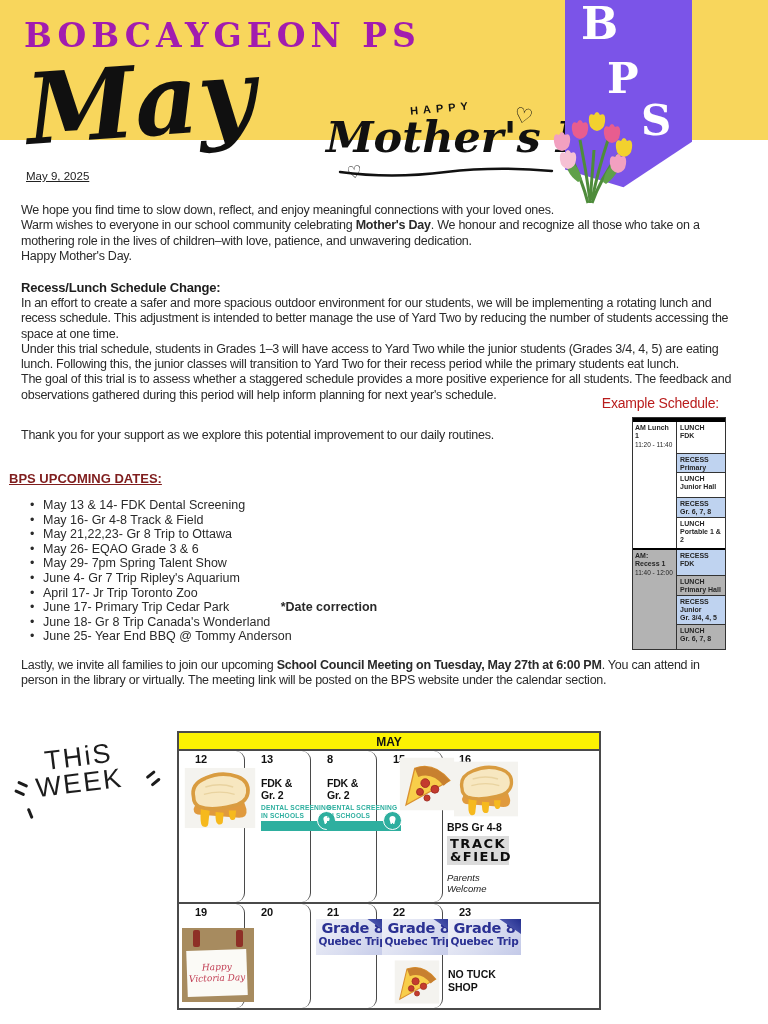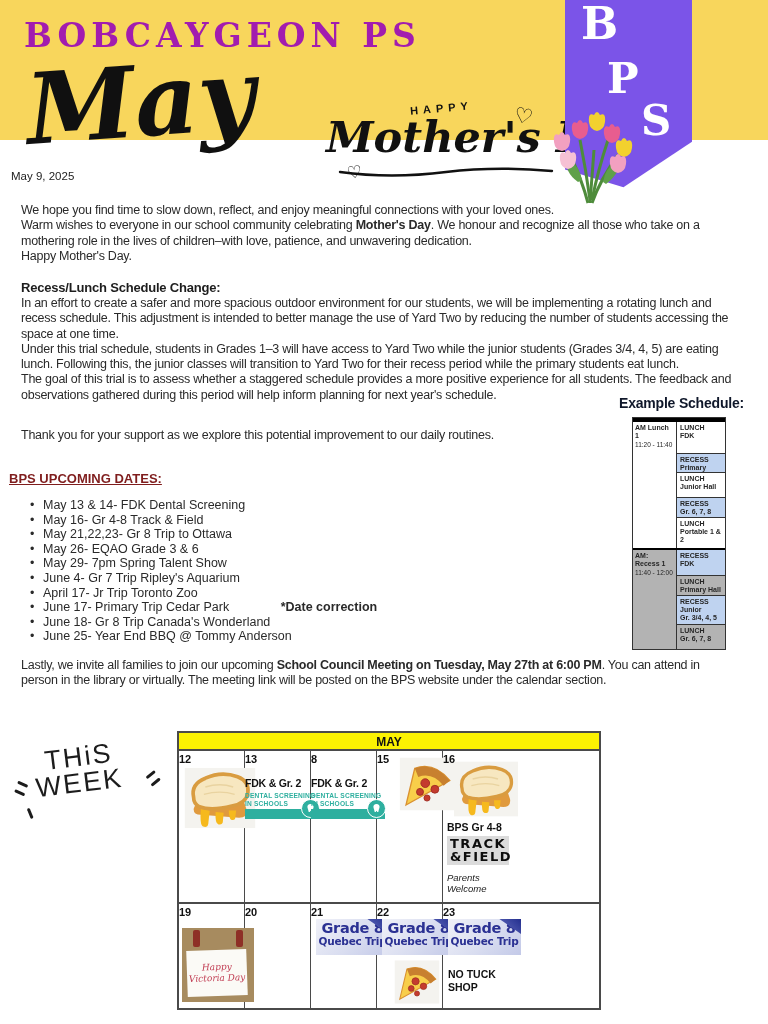--- a/index.html
+++ b/index.html
@@ -20,32 +20,32 @@
   .heart{position:absolute;color:#111;}
   .heart.hA{left:514px;top:104px;font-size:21px;transform:rotate(12deg);}
   .heart.hB{left:347px;top:162px;font-size:17px;transform:rotate(-8deg);}
   .banner{position:absolute;left:565px;top:0;width:127px;height:197px;background:#7B54E8;
         clip-path:polygon(0 0,100% 0,100% 72%,46% 95%,0 86%);}
   .bl{position:absolute;font-family:"DejaVu Serif",serif;font-weight:bold;color:#fff;}
   .bl.b{left:16px;top:-2px;font-size:44px;}
   .bl.p{left:42px;top:54px;font-size:42px;}
   .bl.s{left:76px;top:96px;font-size:42px;}
   .tulips{position:absolute;left:548px;top:110px;}
-  .date{position:absolute;left:11px;top:170px;font-size:11.5px;color:#222;}
+  .date{position:absolute;left:26px;top:170px;font-size:11.5px;color:#222;text-decoration:underline;}
 
   
   .body-text{position:absolute;left:21px;font-size:12.5px;line-height:15.3px;
         letter-spacing:-0.25px;color:#2a2a2a;}
   .body-text b{font-weight:bold;}
   .heading{position:absolute;left:21px;font-size:13px;font-weight:bold;color:#1d1d1d;
         letter-spacing:-0.2px;}
 
   
-  .ex-title{position:absolute;left:594px;top:395px;width:150px;text-align:right;
-        font-size:14px;font-weight:bold;color:#0f172a;letter-spacing:-0.2px;}
+  .ex-title{position:absolute;left:569px;top:395px;width:150px;text-align:right;
+        font-size:14px;font-weight:normal;color:#b91c1c;letter-spacing:-0.2px;}
   .ex-table{position:absolute;left:632px;top:417px;width:92px;border:1px solid #333;
         background:#fff;font-size:7px;line-height:8px;letter-spacing:0;}
   .ex-topbar{height:4px;background:#000;}
   .ex-group{display:flex;}
   .ex-left{width:44px;border-right:1px solid #333;padding:2px 2px;box-sizing:border-box;}
   .ex-left .tl{font-weight:bold;font-size:7px;}
   .ex-left .tr{font-size:6.5px;margin-top:1px;}
   .ex-cells{flex:1;display:flex;flex-direction:column;}
   .ex-cell{padding:2px 3px;box-sizing:border-box;border-bottom:1px solid #333;}
   .ex-cell:last-child{border-bottom:none;}
@@ -77,21 +77,21 @@
 
   
   .calendar{position:absolute;left:177px;top:731px;width:420px;border:2px solid #4a4a4a;
         background:#fff;box-sizing:content-box;}
   .cal-header{height:18px;background:#FBF202;border-bottom:2px solid #4a4a4a;
         text-align:center;font-weight:bold;font-size:12px;padding-top:2px;box-sizing:border-box;color:#111;}
   .cal-row{display:flex;}
   .cal-row.row1{height:151px;border-bottom:2px solid #4a4a4a;}
   .cal-row.row2{height:104px;}
   .cal-cell{width:66px;border-right:1px solid #4a4a4a;box-sizing:border-box;
-        position:relative;padding:2px 0;}
+        position:relative;padding:2px 16px;border-radius:9px;}
   .cal-cell:last-child{border-right:none;}
   .daynum{font-size:11px;font-weight:bold;color:#111;}
   .imgbox{position:absolute;}
   .fdk{margin-top:12px;font-size:10.5px;font-weight:bold;color:#111;letter-spacing:-0.2px;}
   .dental{margin-top:3px;width:74px;}
   .dental .dl{font-size:6.6px;line-height:7.6px;font-weight:bold;color:#2EAF9F;letter-spacing:0.2px;}
   .dental-bar{margin-top:2px;height:10px;background:#2EAF9F;position:relative;}
   .dental-circle{position:absolute;right:-1px;top:-10px;width:19px;height:19px;border-radius:50%;
         background:#2EAF9F;border:1px solid #fff;display:flex;align-items:center;justify-content:center;box-sizing:border-box;}
   .c16-label{position:absolute;left:4px;top:70px;font-size:10.5px;font-weight:bold;color:#111;}

